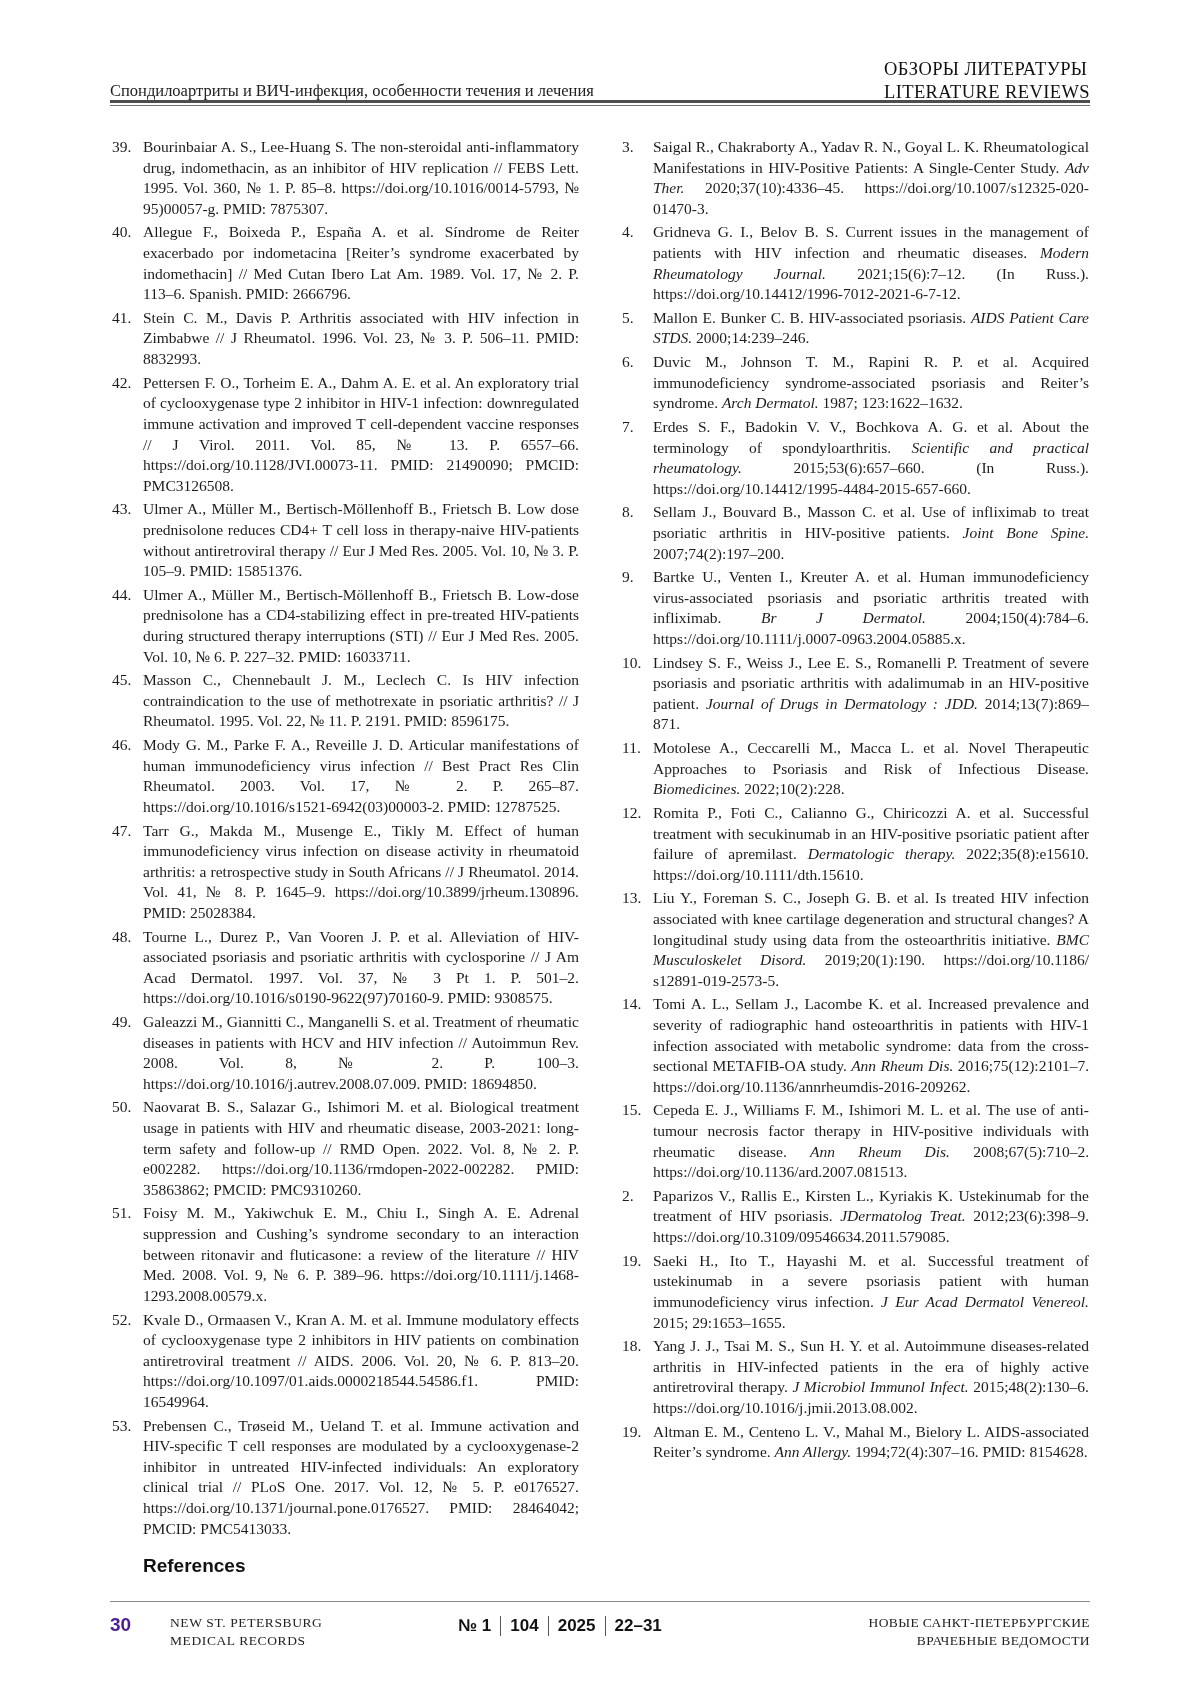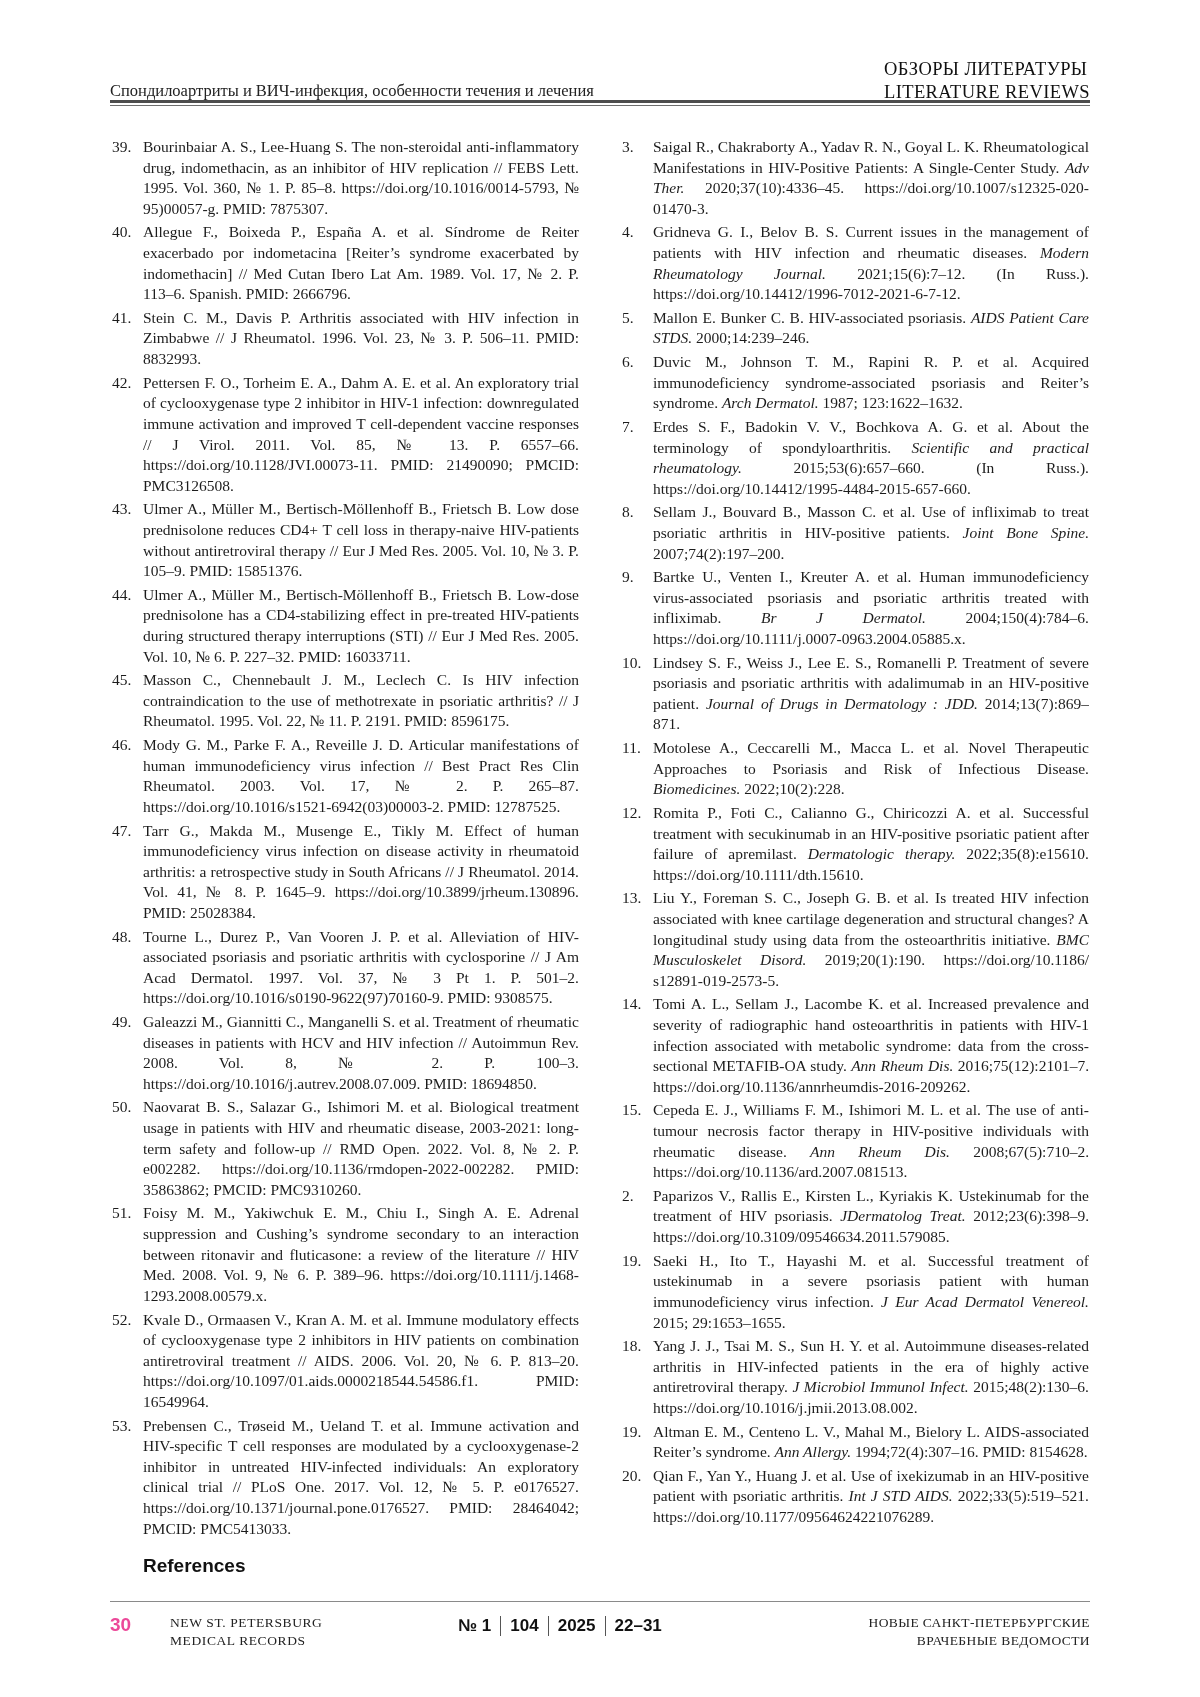--- a/index.html
+++ b/index.html
@@ -87,21 +87,21 @@
   .page-footer {
     position: absolute;
     left: 110px; right: 110px; top: 1614px;
     display: flex;
     align-items: flex-start;
   }
   .page-number {
     font-family: "Liberation Sans", "DejaVu Sans", sans-serif;
     font-weight: bold;
     font-size: 19px;
-    color: #ec4899;
+    color: #4c1d95;
     width: 60px;
   }
   .journal-en {
     font-size: 13.5px;
     line-height: 1.35;
     letter-spacing: 0.6px;
     color: #222;
     text-transform: uppercase;
     width: 250px;
   }
@@ -269,24 +269,20 @@
           <div class="ref-text"><span>Saeki H., Ito T., Hayashi M. et al. Successful treatment of ustekinumab in a severe psoriasis patient with human immunodeficiency virus infection. </span><i>J Eur Acad Dermatol Venereol.</i><span> 2015; 29:1653–1655.</span></div>
         </div>
         <div class="ref">
           <div class="ref-num">18.</div>
           <div class="ref-text"><span>Yang J. J., Tsai M. S., Sun H. Y. et al. Autoimmune diseases-related arthritis in HIV-infected patients in the era of highly active antiretroviral therapy. </span><i>J Microbiol Immunol Infect.</i><span> 2015;48(2):130–6. https://doi.org/10.1016/j.jmii.2013.08.002.</span></div>
         </div>
         <div class="ref">
           <div class="ref-num">19.</div>
           <div class="ref-text"><span>Altman E. M., Centeno L. V., Mahal M., Bielory L. AIDS-associated Reiter’s syndrome. </span><i>Ann Allergy.</i><span> 1994;72(4):307–16. PMID: 8154628.</span></div>
         </div>
-        <div class="ref">
-          <div class="ref-num">20.</div>
-          <div class="ref-text"><span>Qian F., Yan Y., Huang J. et al. Use of ixekizumab in an HIV-positive patient with psoriatic arthritis. </span><i>Int J STD AIDS.</i><span> 2022;33(5):519–521. https://doi.org/10.1177/09564624221076289.</span></div>
-        </div>
       </div>
   </div>
 </div>
 
 <div class="footer-rule"></div>
 <div class="page-footer">
   <div class="page-number">30</div>
   <div class="journal-en">
     <div>NEW ST. PETERSBURG</div>
     <div>MEDICAL RECORDS</div>

